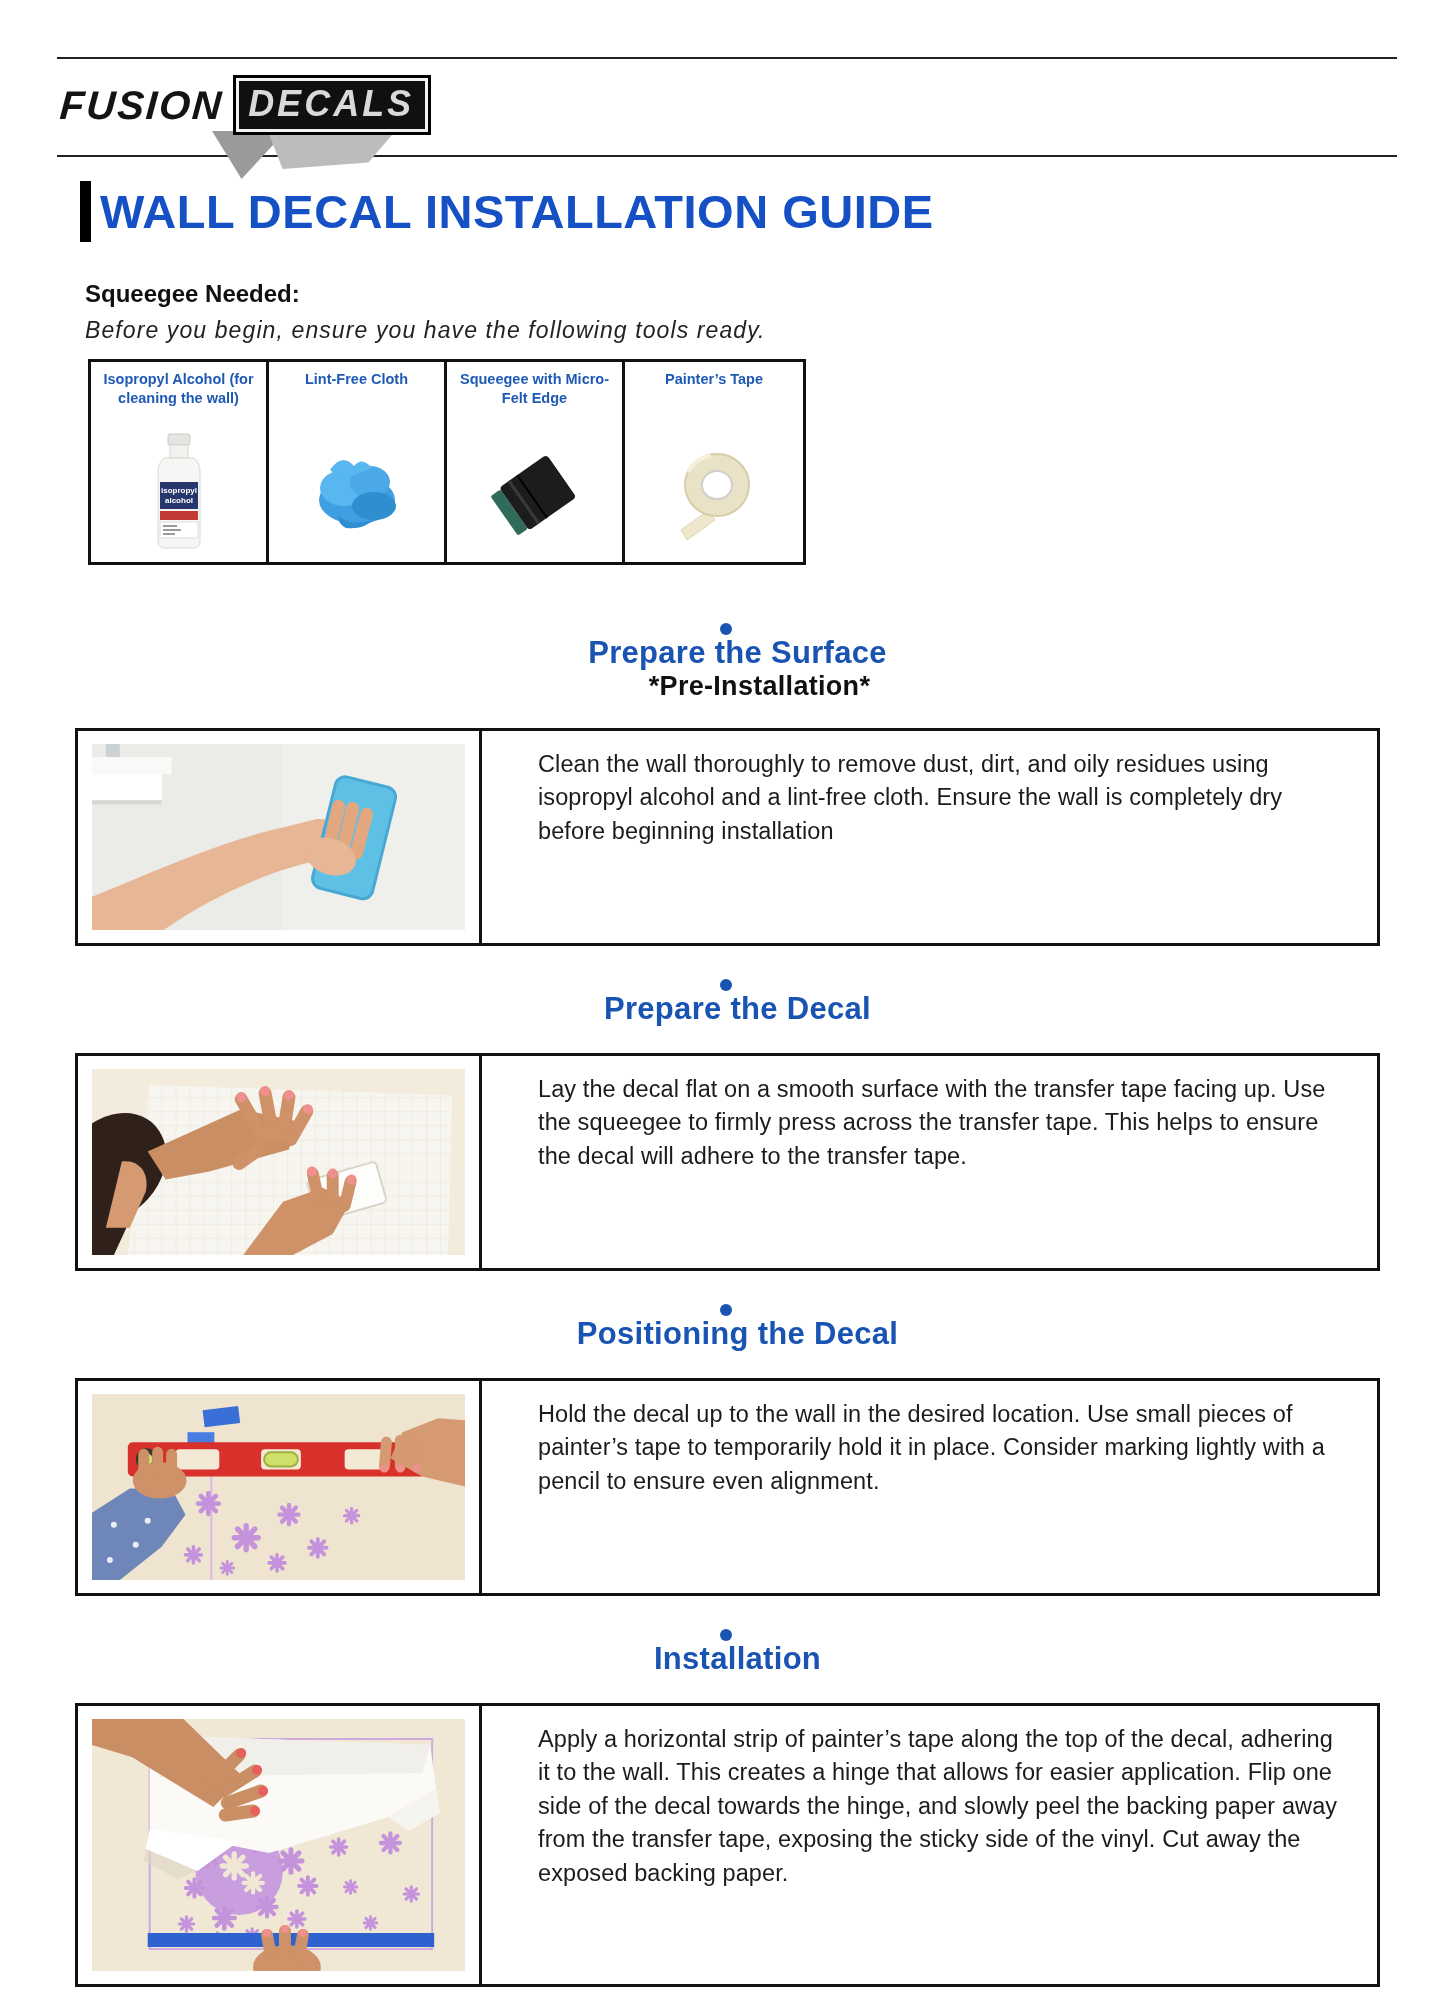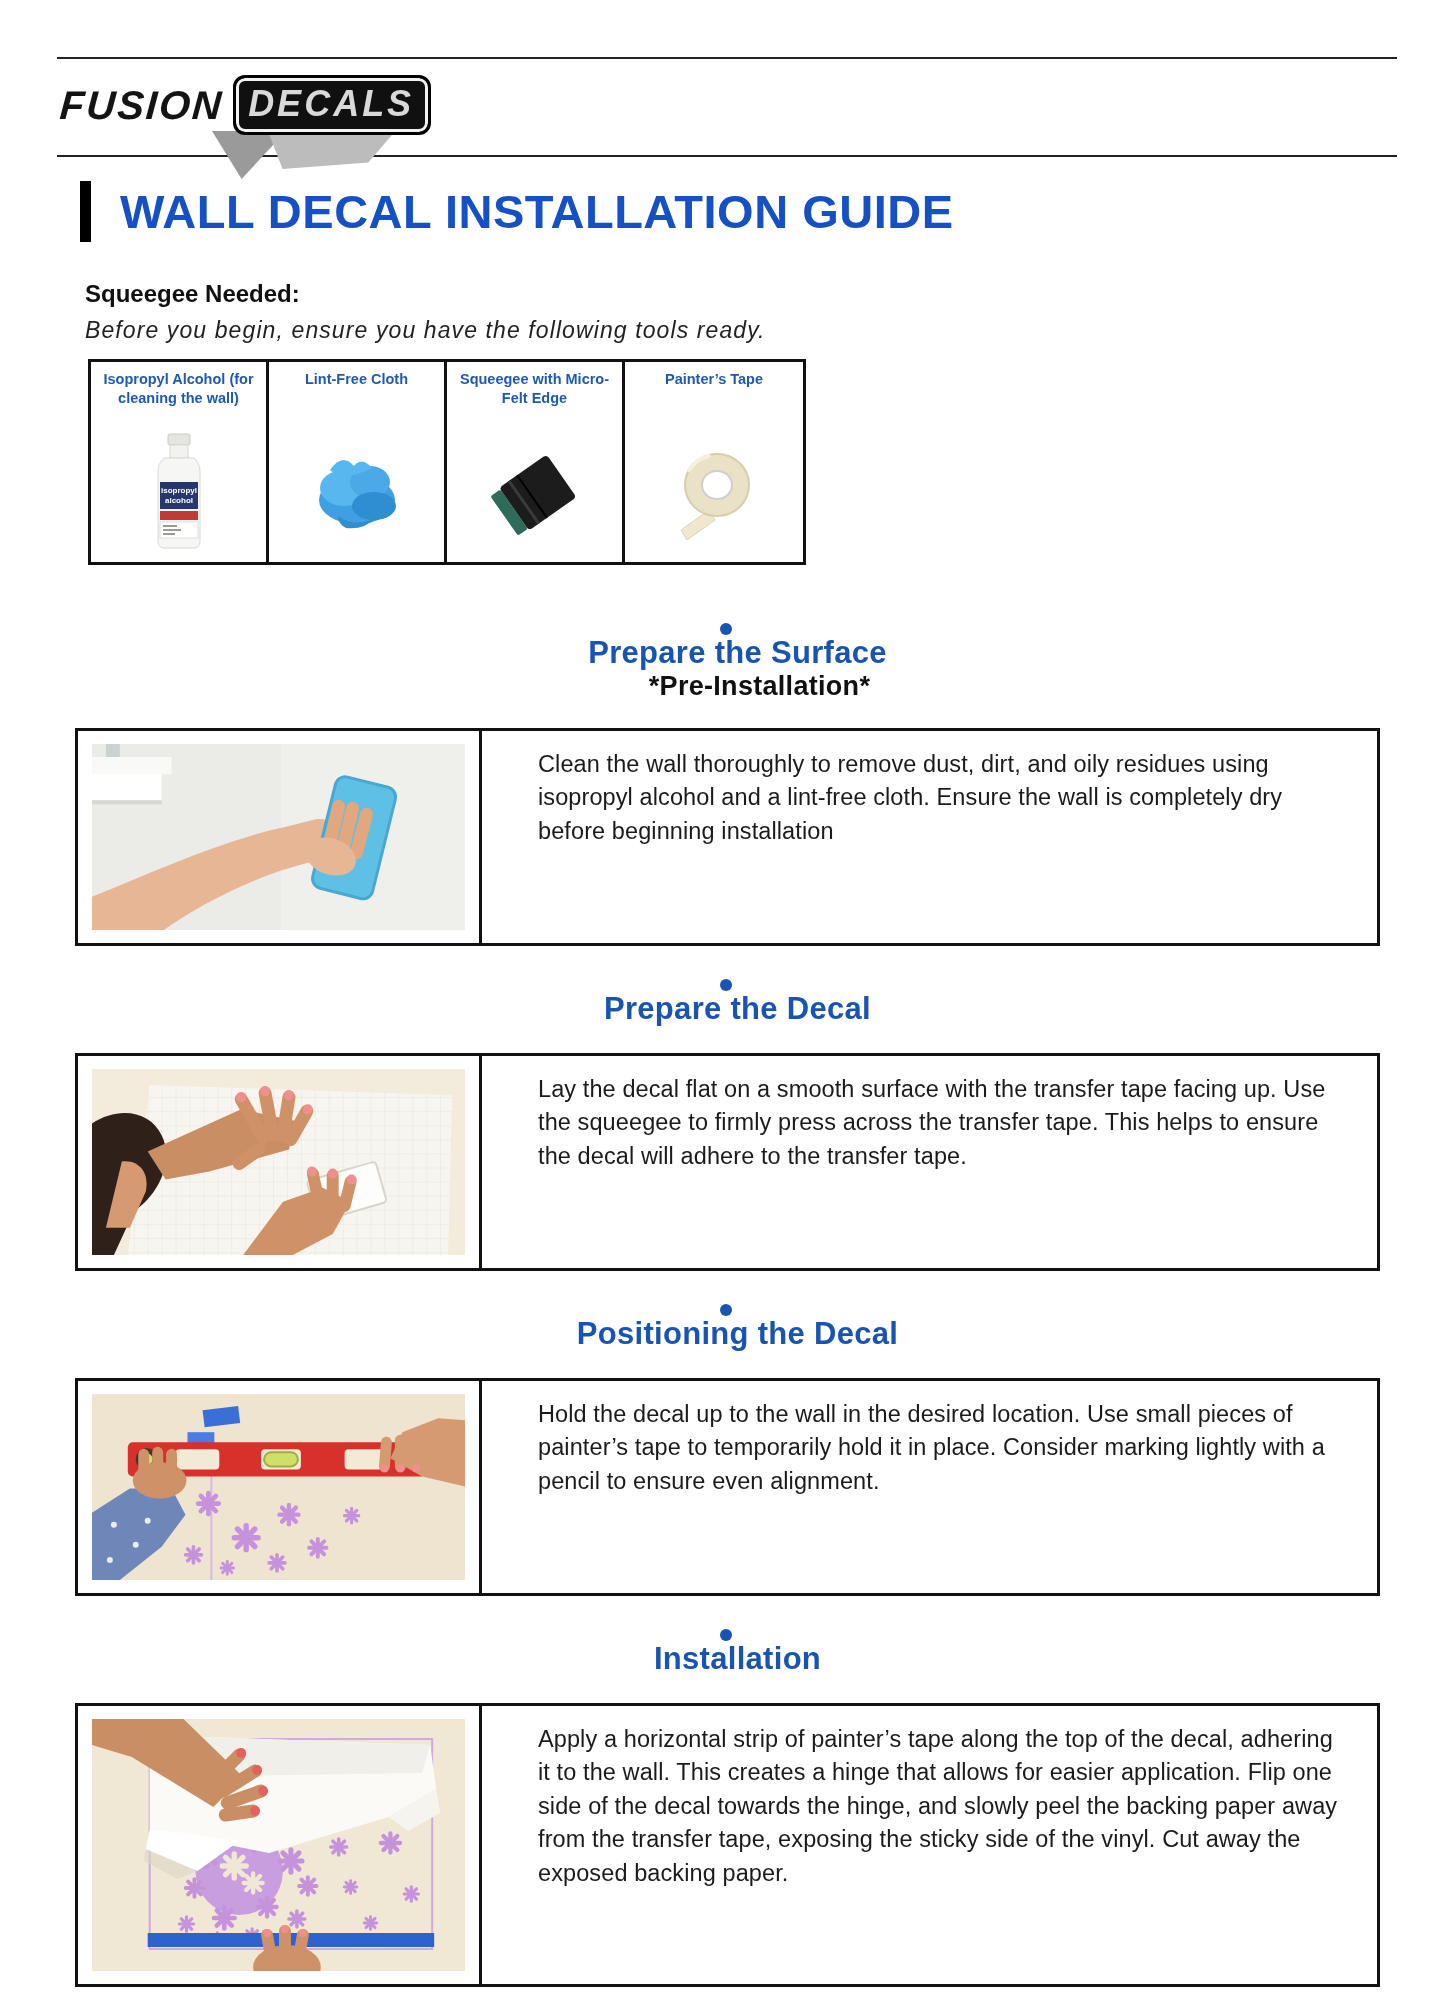--- a/index.html
+++ b/index.html
@@ -19,29 +19,29 @@
   .logo-flap-right {
     position:absolute; left:210px; top:58px; width:130px; height:42px;
     background:#bcbcbc; clip-path:polygon(0 0,100% 0,78% 80%,12% 95%);
   }
   .logo-inner { position:absolute; left:3px; top:4px; display:flex; align-items:center; }
   .logo-fusion {
     font-size:40px; font-weight:900; font-style:italic; color:#141414;
     letter-spacing:2px; transform:skewX(-4deg); padding-right:10px;
   }
   .logo-badge {
-    background:#101010; border:3px solid #000; border-radius:12px;
+    background:#101010; border:3px solid #000; border-radius:0;
     box-shadow:inset 0 0 0 3px #f2f2f2; padding:5px 14px 7px 12px; position:relative;
   }
   .logo-decals {
     font-size:36px; font-weight:900; font-style:italic; color:#d9d9d9; letter-spacing:3px;
   }
 
   
-  .title-row { margin:24px 57px 0 80px; display:flex; align-items:stretch;gap:20px; }
+  .title-row { margin:24px 57px 0 80px; display:flex; align-items:stretch; }
   .title-bar { width:11px; background:#000; margin-right:9px; }
   .title-text { font-size:47px; font-weight:bold; color:#1551c4; letter-spacing:0.5px; line-height:1.3; }
 
   
   .materials { margin:38px 57px 0 85px; }
   .materials-heading { font-size:24px; font-weight:bold; color:#111; }
   .materials-sub { font-size:23px; font-style:italic; color:#222; letter-spacing:1.1px; margin-top:9px; }
   .materials-table { margin:15px 0 0 3px; display:flex; border:3px solid #111; width:712px; background:#fff; }
   .mat-cell { width:178px; border-right:3px solid #111; padding:8px 6px 10px; display:flex; flex-direction:column; align-items:center; box-sizing:border-box; }
   .mat-cell:last-child { border-right:none;border-radius:16px; }

